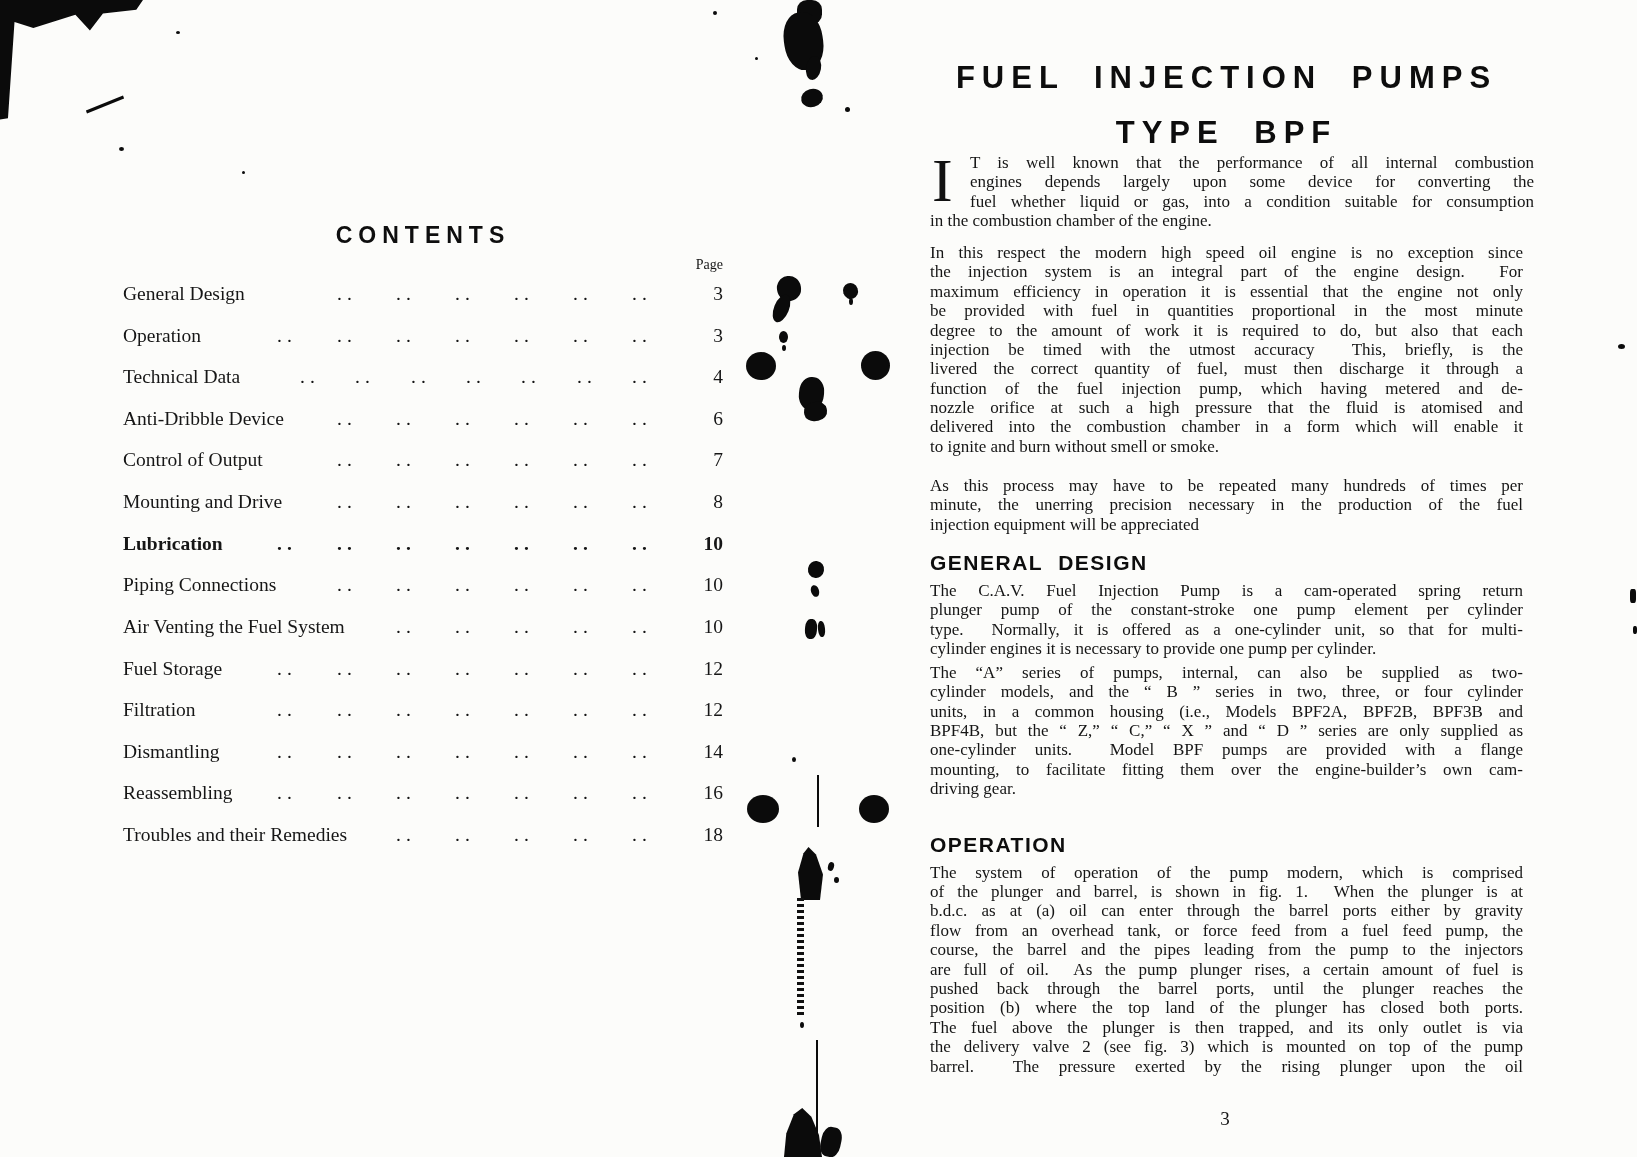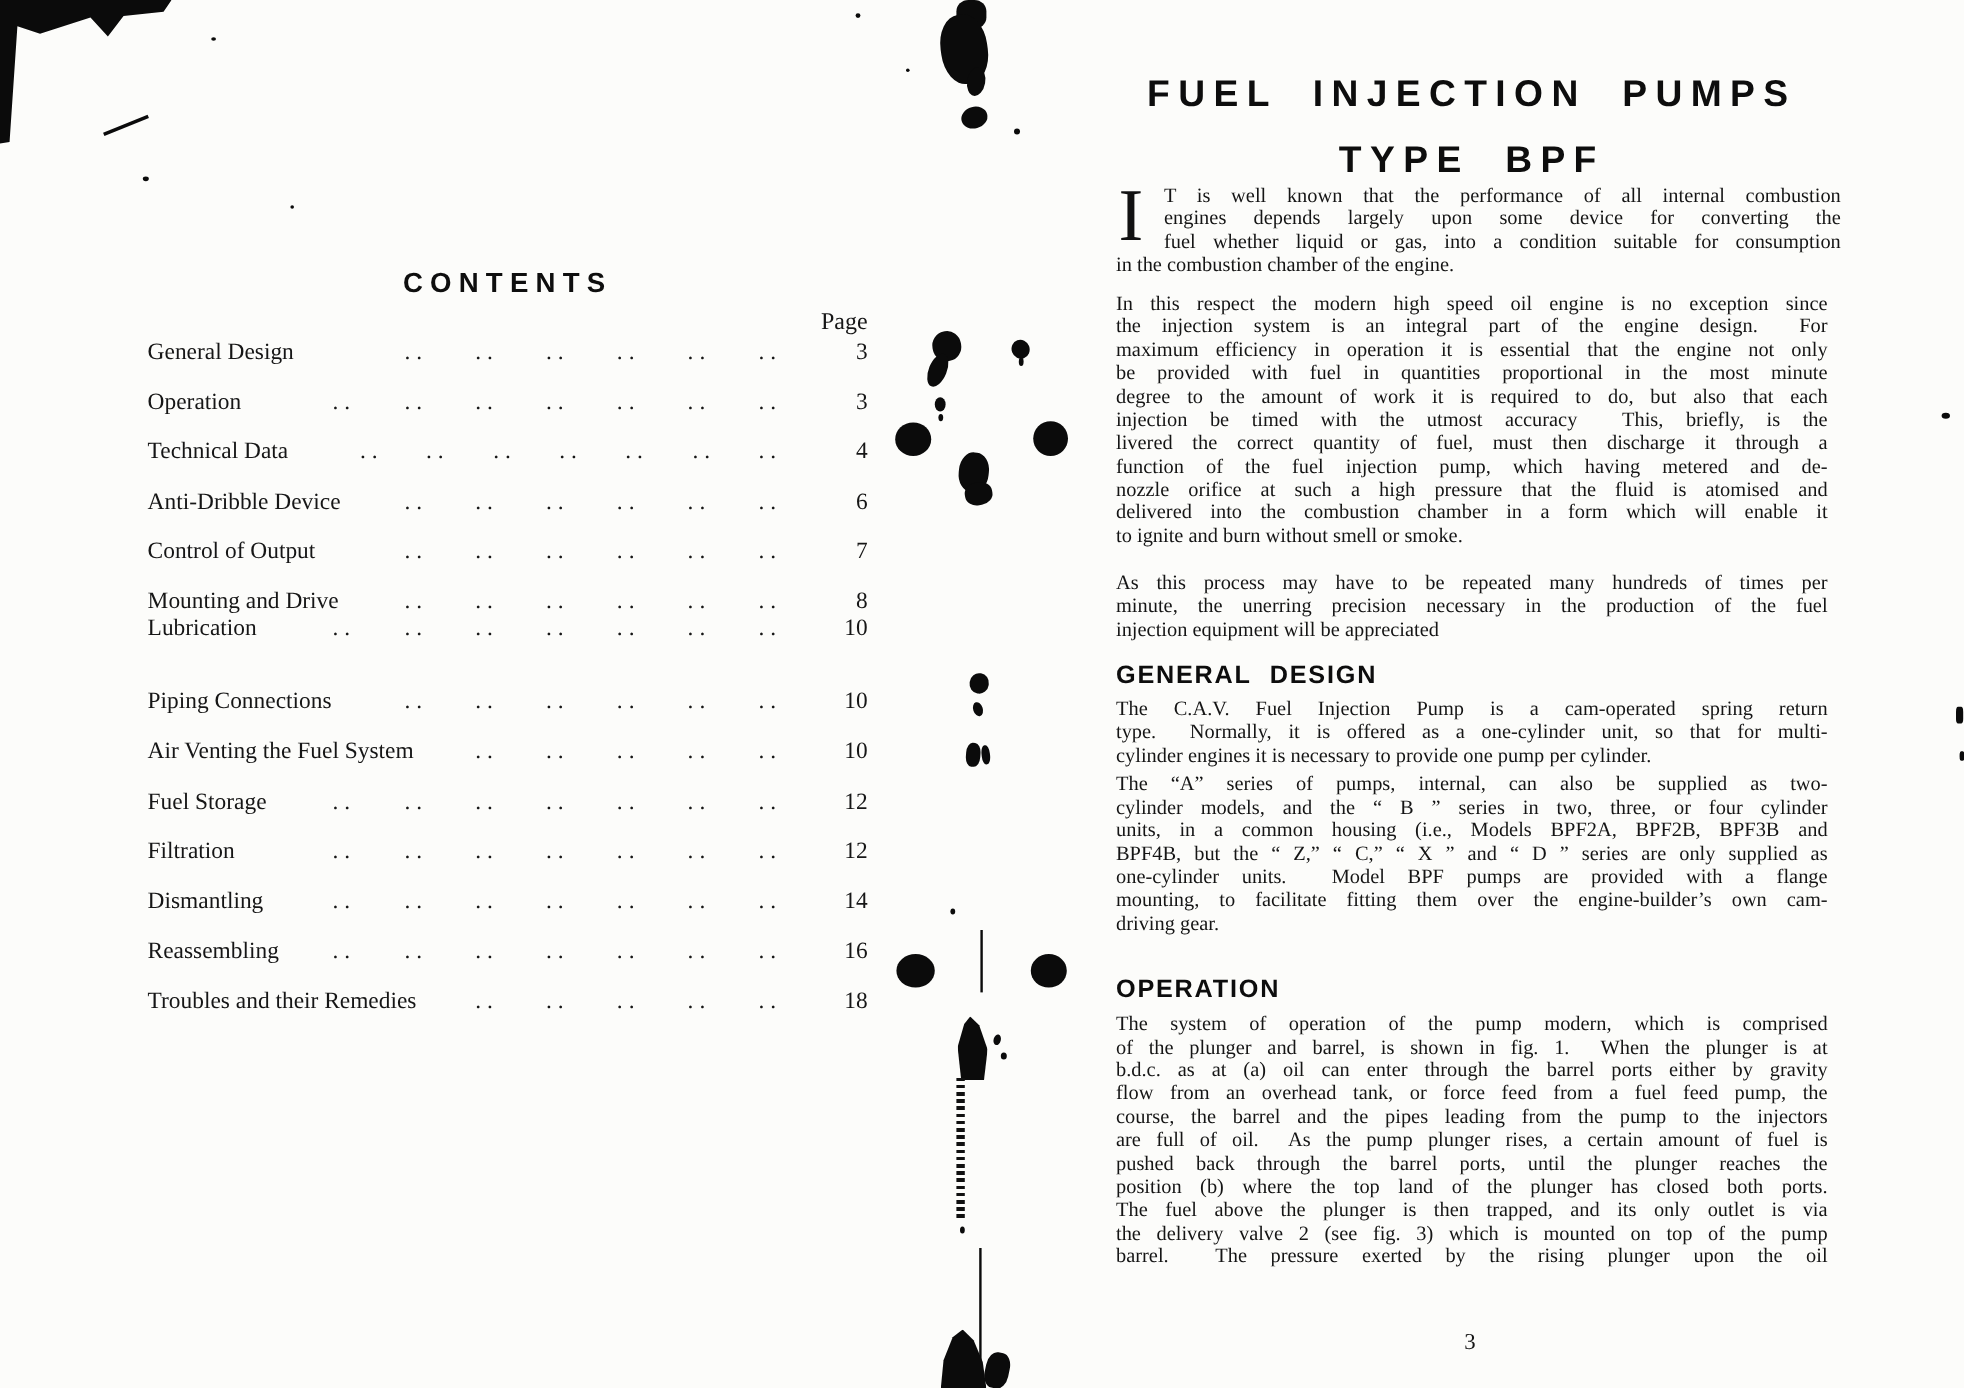--- a/index.html
+++ b/index.html
@@ -11,21 +11,21 @@
   }
   
   #contents-heading{
     position:absolute;left:123px;top:222px;width:600px;
     text-align:center;
     font-family:"Liberation Sans","DejaVu Sans",sans-serif;
     font-weight:bold;font-size:23px;letter-spacing:6px;color:#0e0e0e;
   }
   #page-col-label{
     position:absolute;left:123px;top:257px;width:600px;height:22px;
-    text-align:right;font-size:20px;color:#161616;
+    text-align:right;font-size:14px;color:#161616;
   }
   .toc-row{
     position:absolute;left:123px;width:600px;height:24px;line-height:24px;
     font-size:19.5px;color:#161616;white-space:nowrap;
   }
   .toc-label{position:absolute;left:0;top:0;}
   .toc-dots{position:absolute;top:0;letter-spacing:5px;font-size:19.5px;}
   .toc-page{position:absolute;right:0;top:0;width:70px;text-align:right;}
   
   #text-col{position:absolute;left:930px;top:0;width:593px;}
@@ -129,21 +129,21 @@
         <div class="toc-row" style="top: 490px;">
           <span class="toc-label">Mounting and Drive</span>
           <span class="toc-dots" style="left: 214px;">..</span>
           <span class="toc-dots" style="left: 273px;">..</span>
           <span class="toc-dots" style="left: 332px;">..</span>
           <span class="toc-dots" style="left: 391px;">..</span>
           <span class="toc-dots" style="left: 450px;">..</span>
           <span class="toc-dots" style="left: 509px;">..</span>
           <span class="toc-page">8</span>
         </div>
-        <div class="toc-row" style="top: 512px;">
+        <div class="toc-row" style="top: 532px; font-weight: bold;">
           <span class="toc-label">Lubrication</span>
           <span class="toc-dots" style="left: 154px;">..</span>
           <span class="toc-dots" style="left: 214px;">..</span>
           <span class="toc-dots" style="left: 273px;">..</span>
           <span class="toc-dots" style="left: 332px;">..</span>
           <span class="toc-dots" style="left: 391px;">..</span>
           <span class="toc-dots" style="left: 450px;">..</span>
           <span class="toc-dots" style="left: 509px;">..</span>
           <span class="toc-page">10</span>
         </div>
@@ -248,20 +248,21 @@
             <div class="jline end">to ignite and burn without smell or smoke.</div>
           </div>
           <div class="para" style="margin-top: 19.6px;">
             <div class="jline">As this process may have to be repeated many hundreds of times per</div>
             <div class="jline">minute, the unerring precision necessary in the production of the fuel</div>
             <div class="jline end">injection equipment will be appreciated</div>
           </div>
           <div class="section-heading" style="margin-top: 16.8px;">GENERAL DESIGN</div>
           <div class="para" style="margin-top: 6px;">
             <div class="jline">The C.A.V. Fuel Injection Pump is a cam-operated spring return</div>
+            <div class="jline">plunger pump of the constant-stroke one pump element per cylinder</div>
             <div class="jline">type.&nbsp; Normally, it is offered as a one-cylinder unit, so that for multi-</div>
             <div class="jline end">cylinder engines it is necessary to provide one pump per cylinder.</div>
           </div>
           <div class="para" style="margin-top: 4.4px;">
             <div class="jline">The “A” series of pumps, internal, can also be supplied as two-</div>
             <div class="jline">cylinder models, and the “ B ” series in two, three, or four cylinder</div>
             <div class="jline">units, in a common housing (i.e., Models BPF2A, BPF2B, BPF3B and</div>
             <div class="jline">BPF4B, but the “ Z,” “ C,” “ X ” and “ D ” series are only supplied as</div>
             <div class="jline">one-cylinder units.&nbsp; Model BPF pumps are provided with a flange</div>
             <div class="jline">mounting, to facilitate fitting them over the engine-builder’s own cam-</div>

